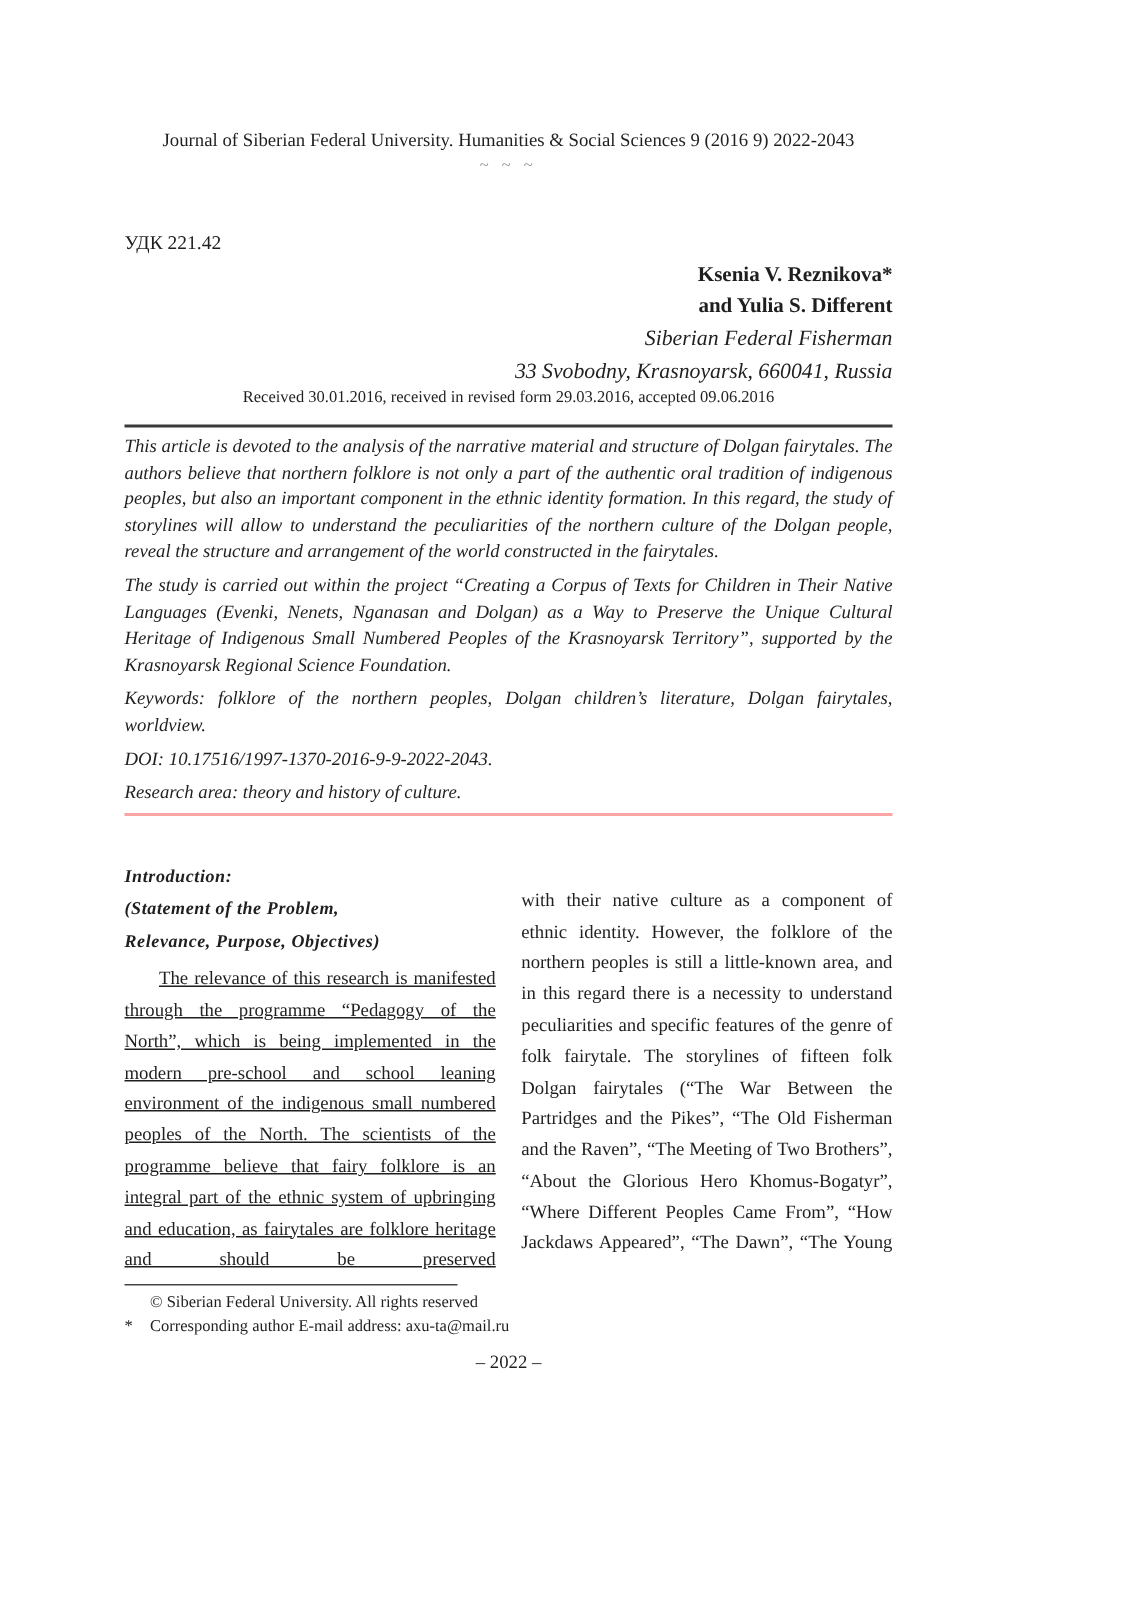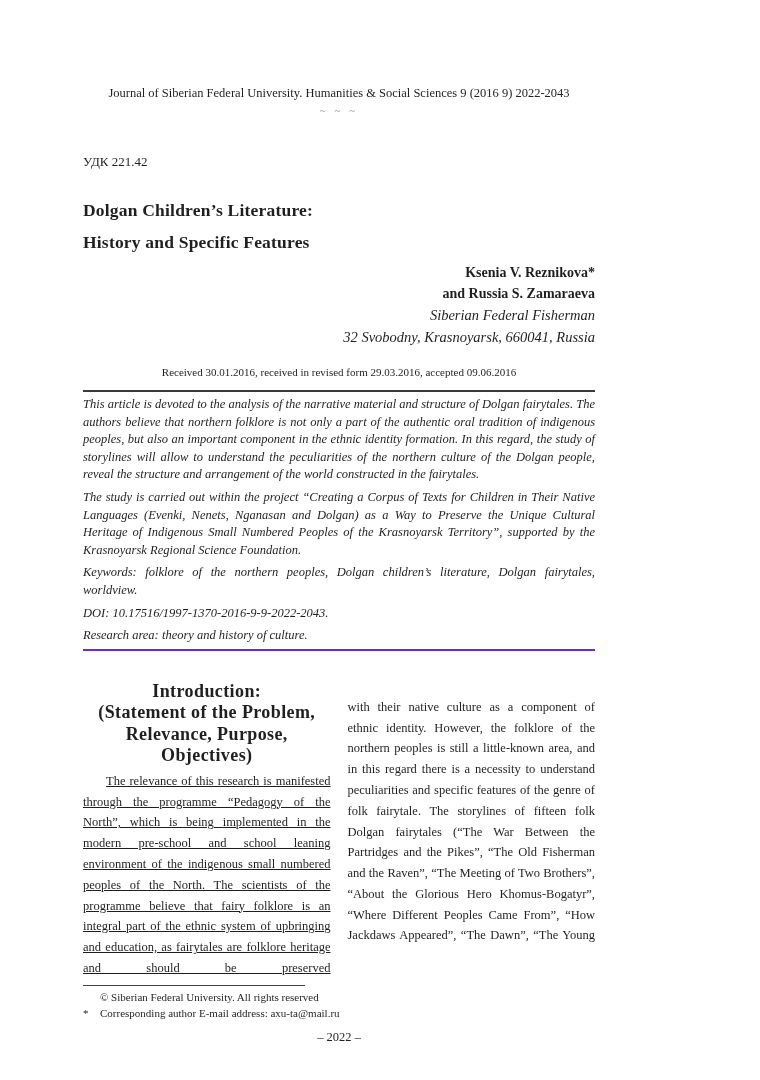--- a/index.html
+++ b/index.html
@@ -12,27 +12,27 @@
     color: #1f1f1f;
     background: #ffffff;
   }
   .running-head { text-align: center; font-size: 12.5px; line-height: 15px; white-space: nowrap; }
   .ornament { text-align: center; font-size: 11px; line-height: 13px; color: #8f8f8f; letter-spacing: 3px; margin-top: 3px; }
   .udc { margin-top: 37px; font-size: 13px; line-height: 15px; }
   .title { margin-top: 25px; font-size: 17.5px; font-weight: bold; line-height: 32px; letter-spacing: 0.2px; }
   .authors { margin-top: 4px; text-align: right; }
   .author-name { font-size: 14px; font-weight: bold; line-height: 21px; text-align: right; }
   .affiliation-line { font-size: 14.5px; font-style: italic; line-height: 22px; }
-  .received { margin-top: 18px; text-align: center; font-size: 11px; line-height: 13px; }
-  .meta { margin-top: 11px; border-top: 2px solid #3a3a3a; border-bottom: 2px solid #6d28d9; padding: 4px 0; }
+  .received { text-align: center; font-size: 11px; line-height: 13px; }
+  .meta { margin-top: 11px; border-top: 2px solid #3a3a3a; border-bottom: 2px solid #fca5a5; padding: 4px 0; }
   .meta p { margin: 5px 0 0; font-size: 12.5px; font-style: italic; line-height: 17.6px; text-align: justify; }
   .meta p.first { margin-top: 0; }
   .columns { display: flex; gap: 17px; margin-top: 30px; }
   .col { width: 281px; }
-  .sec-heading { text-align: center; font-weight: bold; font-size: 18px; line-height: 21.5px; letter-spacing: 0.4px; }
+  .sec-heading { font-weight: bold; font-size: 12px; line-height: 21.5px; letter-spacing: 0.4px; font-style: italic; }
   .body-par {
     margin: 4px 0 0; font-size: 12.5px; line-height: 20.8px;
     text-align: justify; text-align-last: justify;
   }
   .col-right .body-par { margin-top: 16px; }
   .indent { text-indent: 23px; text-decoration: underline; }
   .footnote { margin-top: 6px; font-size: 11px; line-height: 16px; }
   .fn-rule { width: 222px; border-top: 1.5px solid #444444; margin: 0 0 3px 0; }
   .fn-line { position: relative; padding-left: 17px; }
   .fn-marker { position: absolute; left: 0; top: 0; }
@@ -41,30 +41,26 @@
 </head>
 <body>
 
 <div class="page">
 
   <div class="running-head">Journal of Siberian Federal University. Humanities &amp; Social Sciences 9 (2016 9) 2022-2043</div>
   <div class="ornament">~ ~ ~</div>
 
   <div class="udc">УДК 221.42</div>
 
-  <div class="title">
-    <div>Dolgan Children’s Literature:</div>
-    <div>History and Specific Features</div>
-  </div>
 
   <div class="authors">
     <div class="author-name">Ksenia V. Reznikova*</div>
-    <div class="author-name">and Russia S. Zamaraeva</div>
+    <div class="author-name">and Yulia S. Different</div>
     <div class="affiliation-line">Siberian Federal Fisherman</div>
-    <div class="affiliation-line">32 Svobodny, Krasnoyarsk, 660041, Russia</div>
+    <div class="affiliation-line">33 Svobodny, Krasnoyarsk, 660041, Russia</div>
   </div>
 
   <div class="received">Received 30.01.2016, received in revised form 29.03.2016, accepted 09.06.2016</div>
 
   <div class="meta">
     <p class="first">This article is devoted to the analysis of the narrative material and structure of Dolgan fairytales. The authors believe that northern folklore is not only a part of the authentic oral tradition of indigenous peoples, but also an important component in the ethnic identity formation. In this regard, the study of storylines will allow to understand the peculiarities of the northern culture of the Dolgan people, reveal the structure and arrangement of the world constructed in the fairytales.</p>
     <p>The study is carried out within the project “Creating a Corpus of Texts for Children in Their Native Languages (Evenki, Nenets, Nganasan and Dolgan) as a Way to Preserve the Unique Cultural Heritage of Indigenous Small Numbered Peoples of the Krasnoyarsk Territory”, supported by the Krasnoyarsk Regional Science Foundation.</p>
     <p>Keywords: folklore of the northern peoples, Dolgan children’s literature, Dolgan fairytales, worldview.</p>
     <p>DOI: 10.17516/1997-1370-2016-9-9-2022-2043.</p>
     <p>Research area: theory and history of culture.</p>

